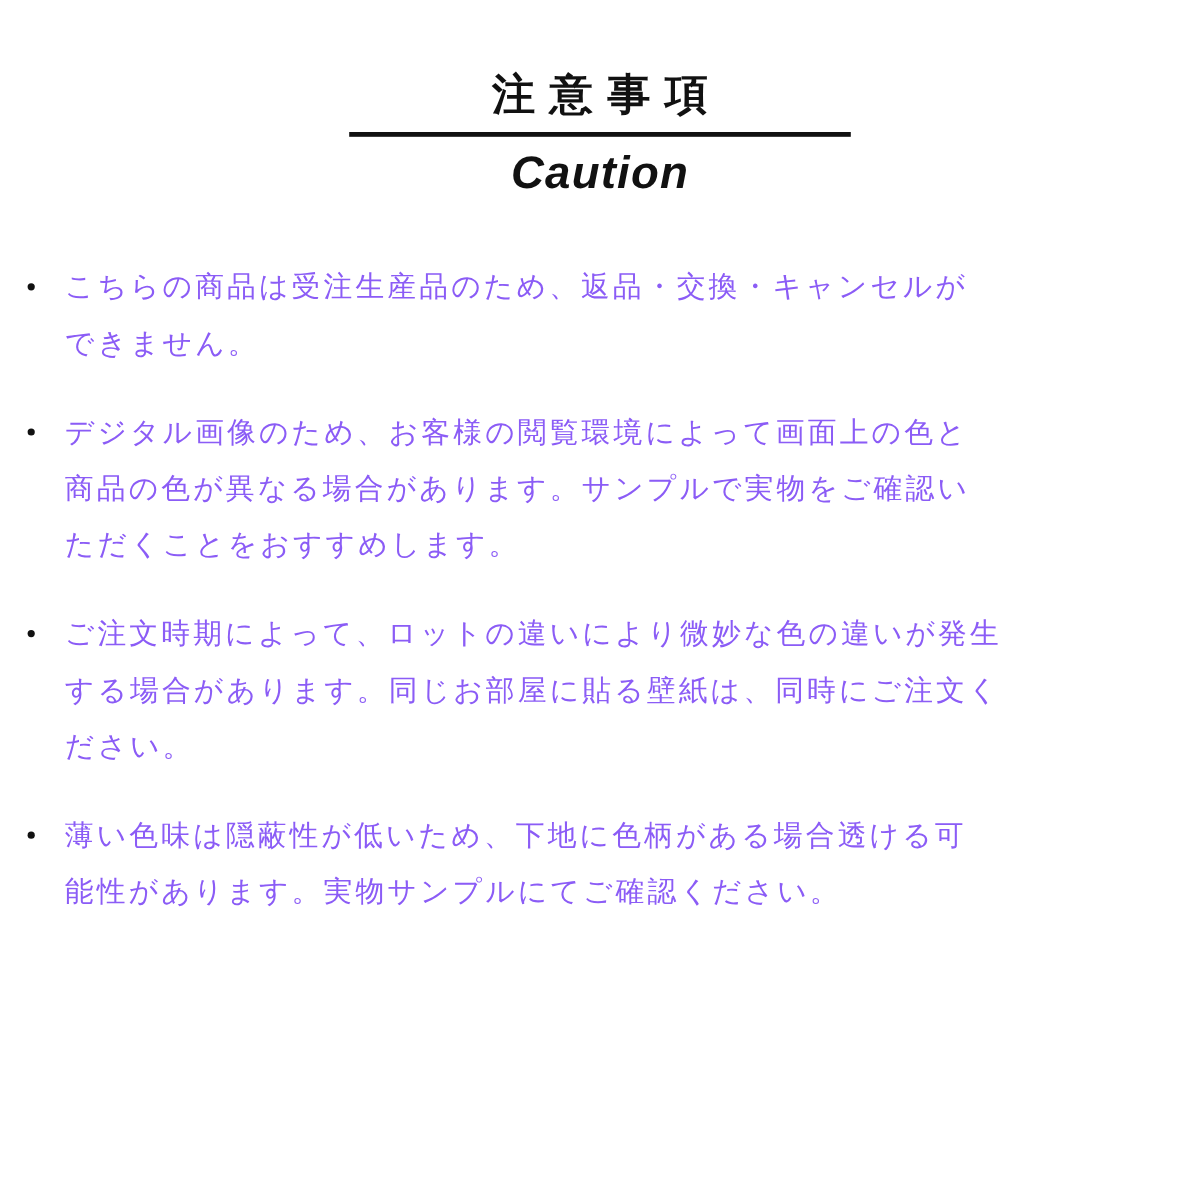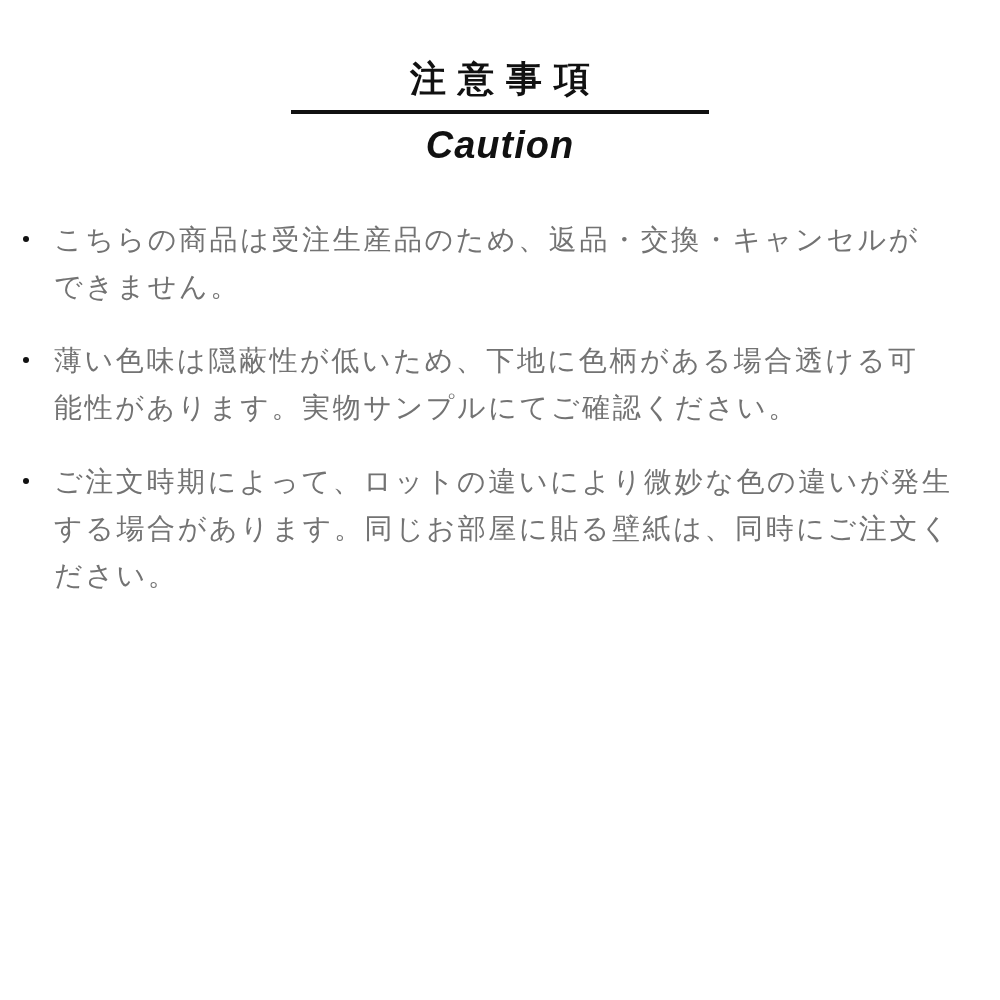--- a/index.html
+++ b/index.html
@@ -47,24 +47,24 @@
   }
   .notes {
     list-style: none;
     margin: 46px 0 0 0;
     padding: 0 20px 0 20px;
   }
   .note {
     position: relative;
     padding-left: 34px;
     margin-bottom: 27px;
-    font-size: 28px;
+    font-size: 24px;
     line-height: 47px;
     letter-spacing: 2.6px;
-    color: #737373;
+    color: #8b5cf6;
   }
   .bullet {
     position: absolute;
     left: 3px;
     top: 20px;
     width: 6px;
     height: 6px;
     border-radius: 50%;
     background: #111111;
   }
@@ -84,28 +84,34 @@
   </div>
 
   <ul class="notes">
     <li class="note">
       <span class="bullet"></span>
       <span class="note-text">こちらの商品は受注生産品のため、返品・交換・キャンセルが
 できません。</span>
     </li>
     <li class="note">
       <span class="bullet"></span>
-      <span class="note-text">薄い色味は隠蔽性が低いため、下地に色柄がある場合透ける可
-能性があります。実物サンプルにてご確認ください。</span>
+      <span class="note-text">デジタル画像のため、お客様の閲覧環境によって画面上の色と
+商品の色が異なる場合があります。サンプルで実物をご確認い
+ただくことをおすすめします。</span>
     </li>
     <li class="note">
       <span class="bullet"></span>
       <span class="note-text">ご注文時期によって、ロットの違いにより微妙な色の違いが発生
 する場合があります。同じお部屋に貼る壁紙は、同時にご注文く
 ださい。</span>
+    </li>
+    <li class="note">
+      <span class="bullet"></span>
+      <span class="note-text">薄い色味は隠蔽性が低いため、下地に色柄がある場合透ける可
+能性があります。実物サンプルにてご確認ください。</span>
     </li>
     <li class="note">
       
       
     </li>
   </ul>
 
 </div>
 
 </body></html>

